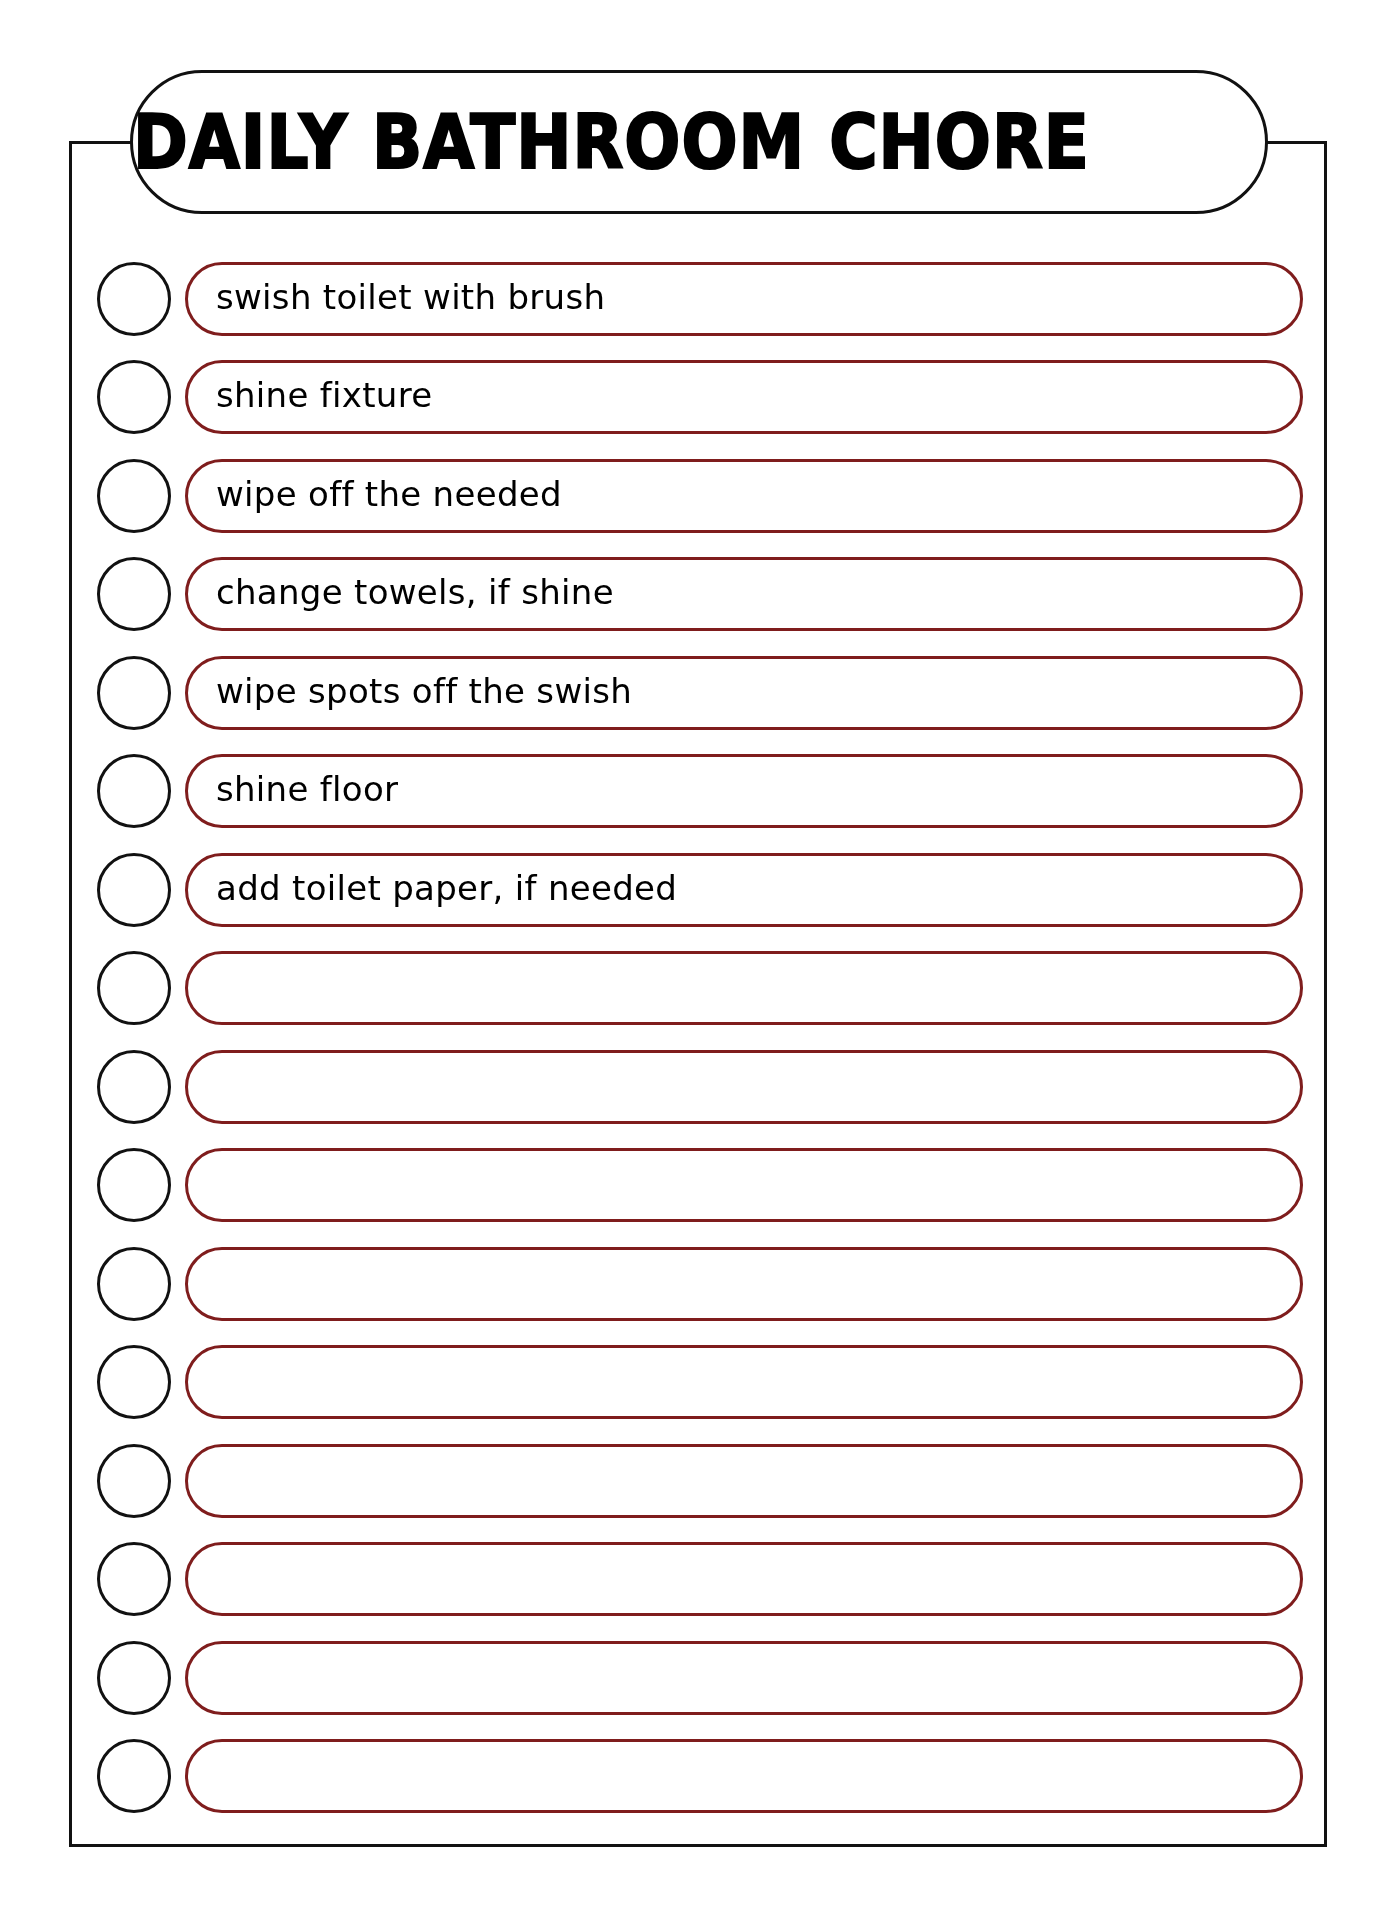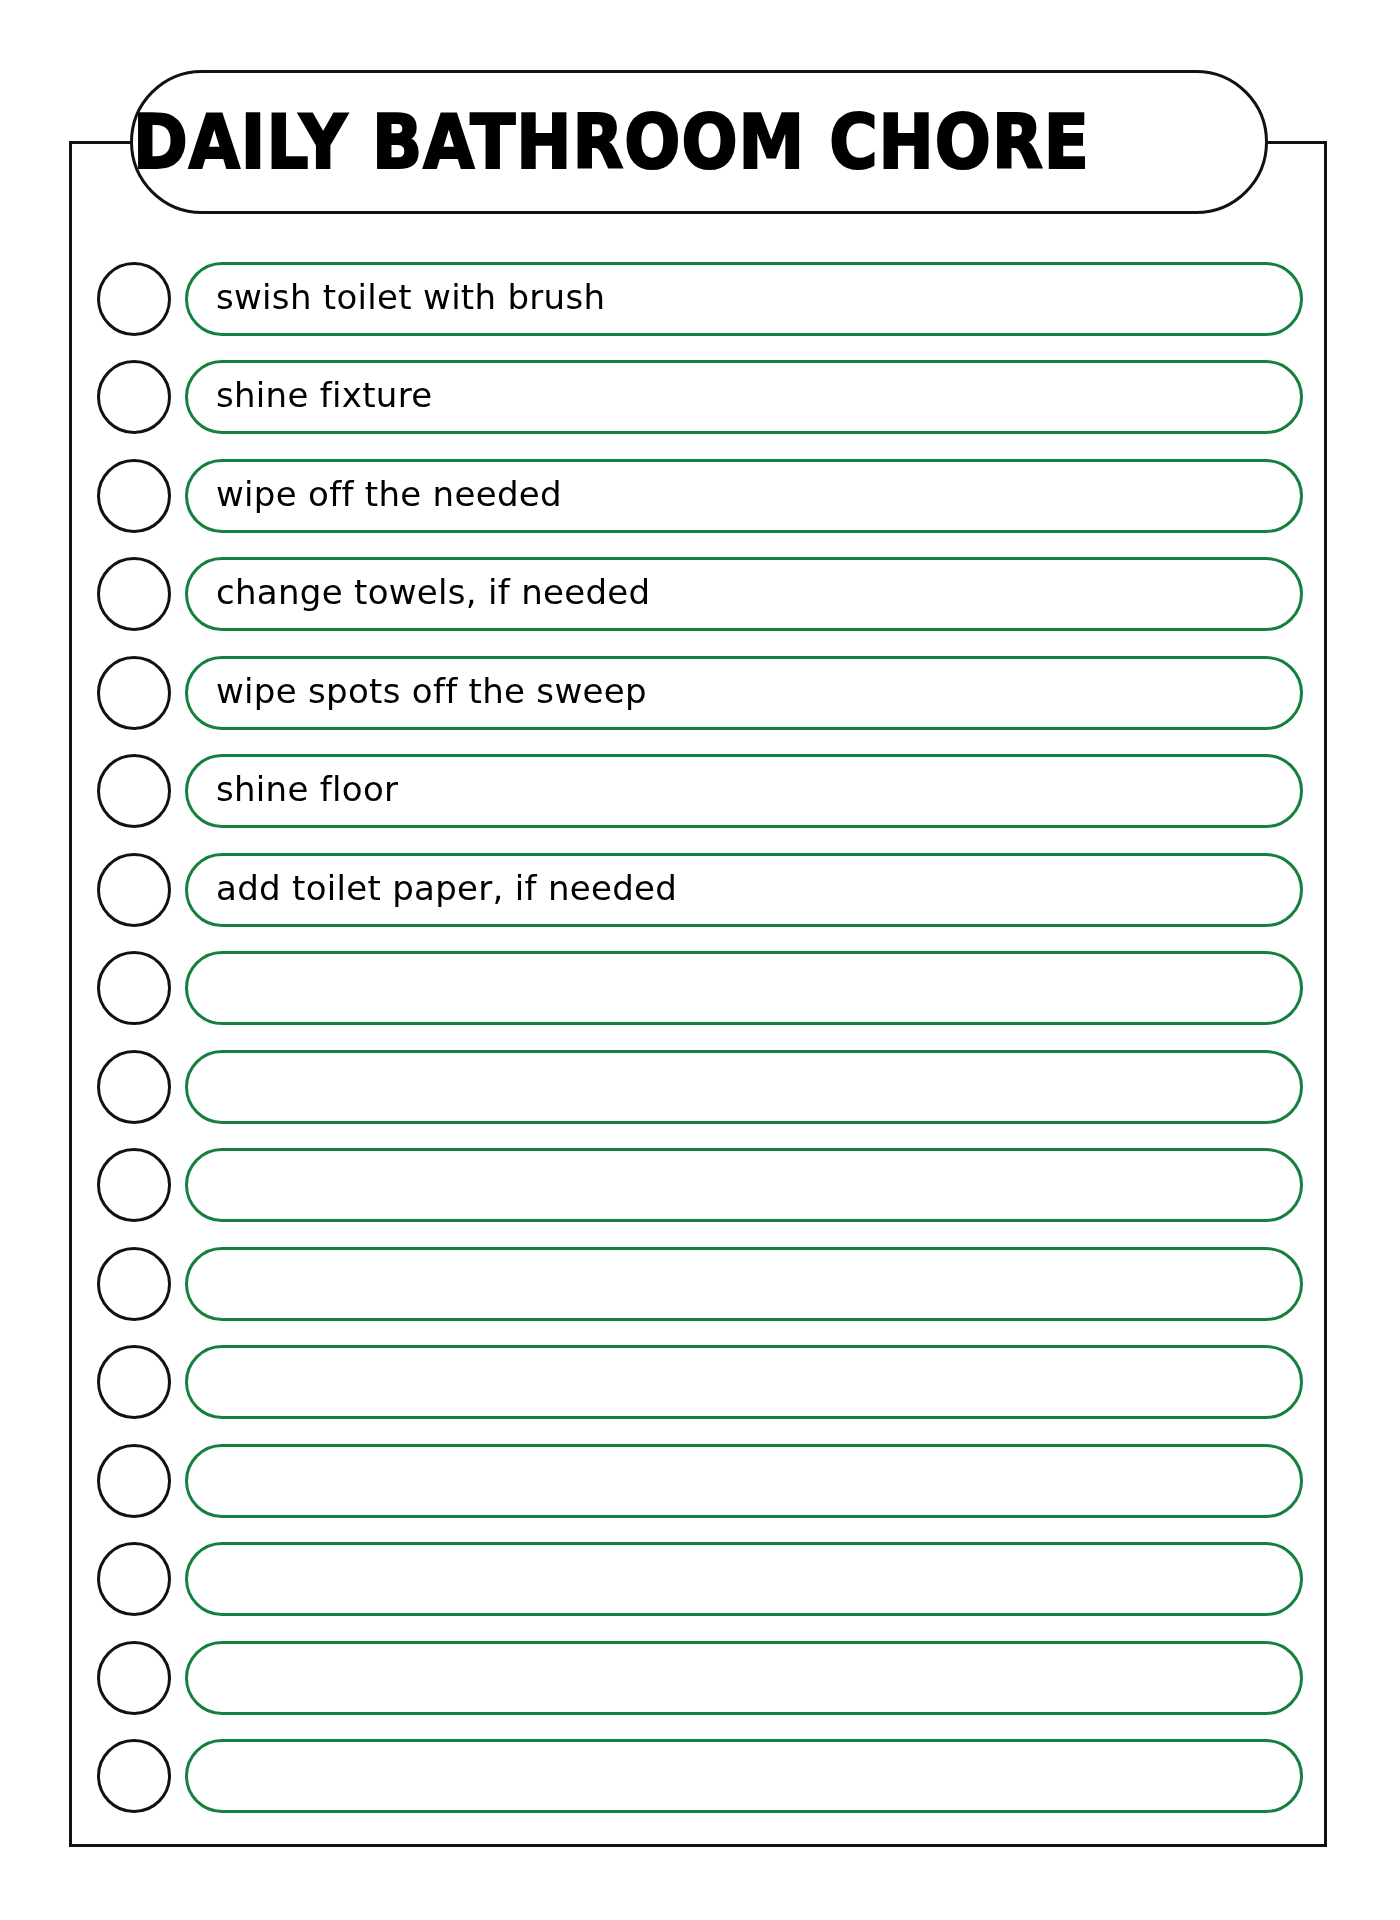--- a/index.html
+++ b/index.html
@@ -11,21 +11,21 @@
                 border: 3px solid #111; border-radius: 72px; box-sizing: border-box;
                 background: #fff; display: flex; align-items: center; justify-content: flex-start; }
   .title-text { font-family: "DejaVu Sans", sans-serif; font-weight: 900; font-size: 66px;
                 letter-spacing: 1px; text-transform: uppercase; transform: scaleY(1.12);
                 -webkit-text-stroke: 2px #000; }
   .rows { position: absolute; left: 0; top: 0; }
   .row { position: absolute; left: 97px; height: 74px; width: 1206px; }
   .check { position: absolute; left: 0; top: 0; width: 74px; height: 74px;
            border: 3px solid #111; border-radius: 50%; box-sizing: border-box; background: #fff; cursor: pointer; }
   .task-pill { position: absolute; left: 88px; top: 0; width: 1118px; height: 74px;
-               border: 3px solid #15803d; border-radius: 37px; box-sizing: border-box; background: #fff;
+               border: 3px solid #7f1d1d; border-radius: 37px; box-sizing: border-box; background: #fff;
                display: flex; align-items: center; padding-left: 28px; }
   .task-text { font-family: "DejaVu Sans", sans-serif; font-size: 34px; line-height: 1;
                letter-spacing: 0.3px; padding-bottom: 4px; }
 </style>
 </head>
 <body>
 
 <div class="frame"></div>
 
 <div class="title-pill">
@@ -47,27 +47,27 @@
   </div>
   <div class="row" style="top:459px">
     <div class="check"></div>
     <div class="task-pill">
         <span class="task-text">wipe off the needed</span>
       </div>
   </div>
   <div class="row" style="top:557px">
     <div class="check"></div>
     <div class="task-pill">
-        <span class="task-text">change towels, if needed</span>
+        <span class="task-text">change towels, if shine</span>
       </div>
   </div>
   <div class="row" style="top:656px">
     <div class="check"></div>
     <div class="task-pill">
-        <span class="task-text">wipe spots off the sweep</span>
+        <span class="task-text">wipe spots off the swish</span>
       </div>
   </div>
   <div class="row" style="top:754px">
     <div class="check"></div>
     <div class="task-pill">
         <span class="task-text">shine floor</span>
       </div>
   </div>
   <div class="row" style="top:853px">
     <div class="check"></div>

